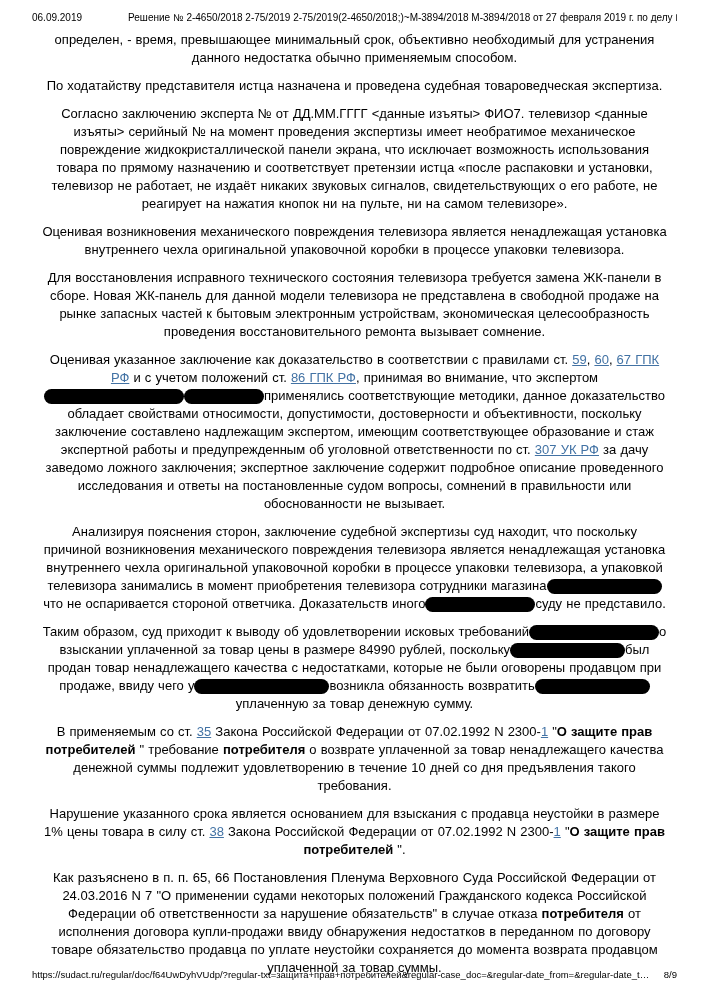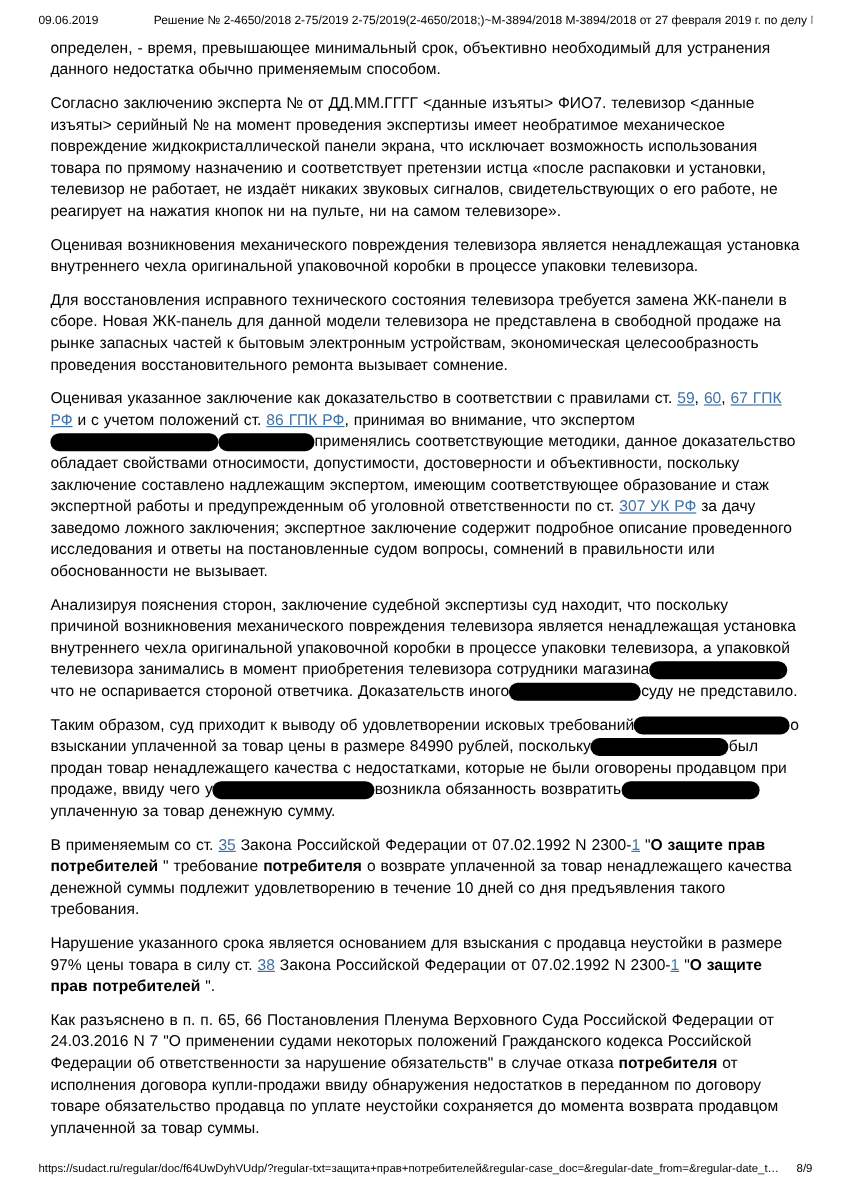--- a/index.html
+++ b/index.html
@@ -28,21 +28,21 @@
     overflow: hidden;
   }
   .content {
     position: absolute;
     top: 31px; left: 42px; right: 40px;
   }
   .content p {
     font-size: 13px;
     line-height: 18px;
     margin-bottom: 10px;
-    text-align: left;
+    text-align: center;
     word-spacing: 0.5px;
   }
   .content a {
     color: var(--link-color);
     cursor: pointer;
   }
   .content b { font-weight: bold; }
   .redact {
     display: inline-block;
     height: 15px;
@@ -64,33 +64,34 @@
     overflow: hidden;
     white-space: nowrap;
     margin-right: 14px;
   }
   .page-footer .ftr-page { flex: 0 0 auto; }
 </style>
 </head>
 <body>
 
 <div class="page-header">
-  <span class="hdr-date">09.06.2019</span>
+  <span class="hdr-date">06.09.2019</span>
   <span class="hdr-title">Решение № 2-4650/2018 2-75/2019 2-75/2019(2-4650/2018;)~М-3894/2018 М-3894/2018 от 27 февраля 2019 г. по делу № 2-4…</span>
 </div>
 
 <div class="content" id="doc-body">
     <p><span>определен, - время, превышающее минимальный срок, объективно необходимый для устранения данного недостатка обычно применяемым способом.</span></p>
+    <p><span>По ходатайству представителя истца назначена и проведена судебная товароведческая экспертиза.</span></p>
     <p><span>Согласно заключению эксперта № от ДД.ММ.ГГГГ &lt;данные изъяты&gt; ФИО7. телевизор &lt;данные изъяты&gt; серийный № на момент проведения экспертизы имеет необратимое механическое повреждение жидкокристаллической панели экрана, что исключает возможность использования товара по прямому назначению и соответствует претензии истца «после распаковки и установки, телевизор не работает, не издаёт никаких звуковых сигналов, свидетельствующих о его работе, не реагирует на нажатия кнопок ни на пульте, ни на самом телевизоре».</span></p>
     <p><span>Оценивая возникновения механического повреждения телевизора является ненадлежащая установка внутреннего чехла оригинальной упаковочной коробки в процессе упаковки телевизора.</span></p>
     <p><span>Для восстановления исправного технического состояния телевизора требуется замена ЖК-панели в сборе. Новая ЖК-панель для данной модели телевизора не представлена в свободной продаже на рынке запасных частей к бытовым электронным устройствам, экономическая целесообразность проведения восстановительного ремонта вызывает сомнение.</span></p>
     <p><span>Оценивая указанное заключение как доказательство в соответствии с правилами ст. </span><a href="#">59</a><span>, </span><a href="#">60</a><span>, </span><a href="#">67 ГПК РФ</a><span> и с учетом положений ст. </span><a href="#">86 ГПК РФ</a><span>, принимая во внимание, что экспертом</span><span class="redact" style="width: 140px;"></span><span class="redact" style="width: 80px;"></span><span>применялись соответствующие методики, данное доказательство обладает свойствами относимости, допустимости, достоверности и объективности, поскольку заключение составлено надлежащим экспертом, имеющим соответствующее образование и стаж экспертной работы и предупрежденным об уголовной ответственности по ст. </span><a href="#">307 УК РФ</a><span> за дачу заведомо ложного заключения; экспертное заключение содержит подробное описание проведенного исследования и ответы на постановленные судом вопросы, сомнений в правильности или обоснованности не вызывает.</span></p>
     <p><span>Анализируя пояснения сторон, заключение судебной экспертизы суд находит, что поскольку причиной возникновения механического повреждения телевизора является ненадлежащая установка внутреннего чехла оригинальной упаковочной коробки в процессе упаковки телевизора, а упаковкой телевизора занимались в момент приобретения телевизора сотрудники магазина</span><span class="redact" style="width: 115px;"></span><span> что не оспаривается стороной ответчика. Доказательств иного</span><span class="redact" style="width: 110px;"></span><span>суду не представило.</span></p>
     <p><span>Таким образом, суд приходит к выводу об удовлетворении исковых требований</span><span class="redact" style="width: 130px;"></span><span>о взыскании уплаченной за товар цены в размере 84990 рублей, поскольку</span><span class="redact" style="width: 115px;"></span><span>был продан товар ненадлежащего качества с недостатками, которые не были оговорены продавцом при продаже, ввиду чего у</span><span class="redact" style="width: 135px;"></span><span>возникла обязанность возвратить</span><span class="redact" style="width: 115px;"></span><span>уплаченную за товар денежную сумму.</span></p>
     <p><span>В применяемым со ст. </span><a href="#">35</a><span> Закона Российской Федерации от 07.02.1992 N 2300-</span><a href="#">1</a><span> "</span><b>О защите прав потребителей</b><span> " требование </span><b>потребителя</b><span> о возврате уплаченной за товар ненадлежащего качества денежной суммы подлежит удовлетворению в течение 10 дней со дня предъявления такого требования.</span></p>
-    <p><span>Нарушение указанного срока является основанием для взыскания с продавца неустойки в размере 97% цены товара в силу ст. </span><a href="#">38</a><span> Закона Российской Федерации от 07.02.1992 N 2300-</span><a href="#">1</a><span> "</span><b>О защите прав потребителей</b><span> ".</span></p>
+    <p><span>Нарушение указанного срока является основанием для взыскания с продавца неустойки в размере 1% цены товара в силу ст. </span><a href="#">38</a><span> Закона Российской Федерации от 07.02.1992 N 2300-</span><a href="#">1</a><span> "</span><b>О защите прав потребителей</b><span> ".</span></p>
     <p><span>Как разъяснено в п. п. 65, 66 Постановления Пленума Верховного Суда Российской Федерации от 24.03.2016 N 7 "О применении судами некоторых положений Гражданского кодекса Российской Федерации об ответственности за нарушение обязательств" в случае отказа </span><b>потребителя</b><span> от исполнения договора купли-продажи ввиду обнаружения недостатков в переданном по договору товаре обязательство продавца по уплате неустойки сохраняется до момента возврата продавцом уплаченной за товар суммы.</span></p>
   </div>
 
 <div class="page-footer">
   <span class="ftr-url">https://sudact.ru/regular/doc/f64UwDyhVUdp/?regular-txt=защита+прав+потребителей&amp;regular-case_doc=&amp;regular-date_from=&amp;regular-date_t…</span>
   <span class="ftr-page">8/9</span>
 </div>
 
 </body></html>

